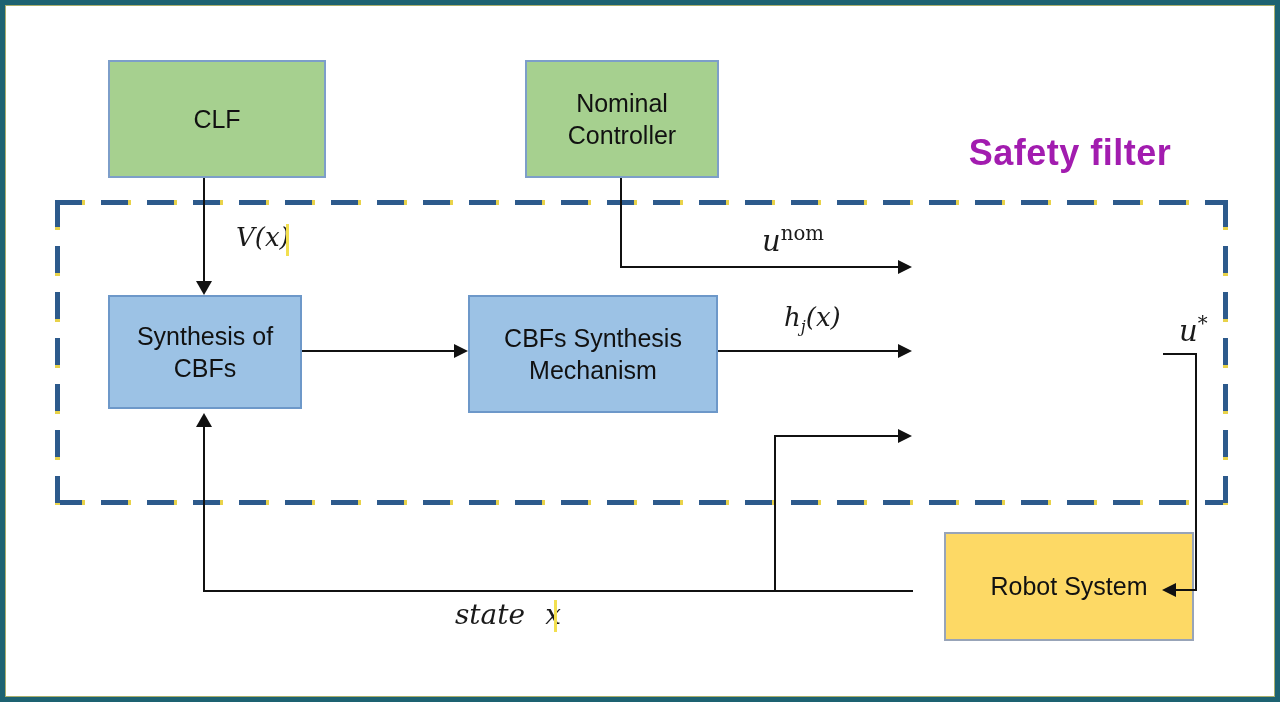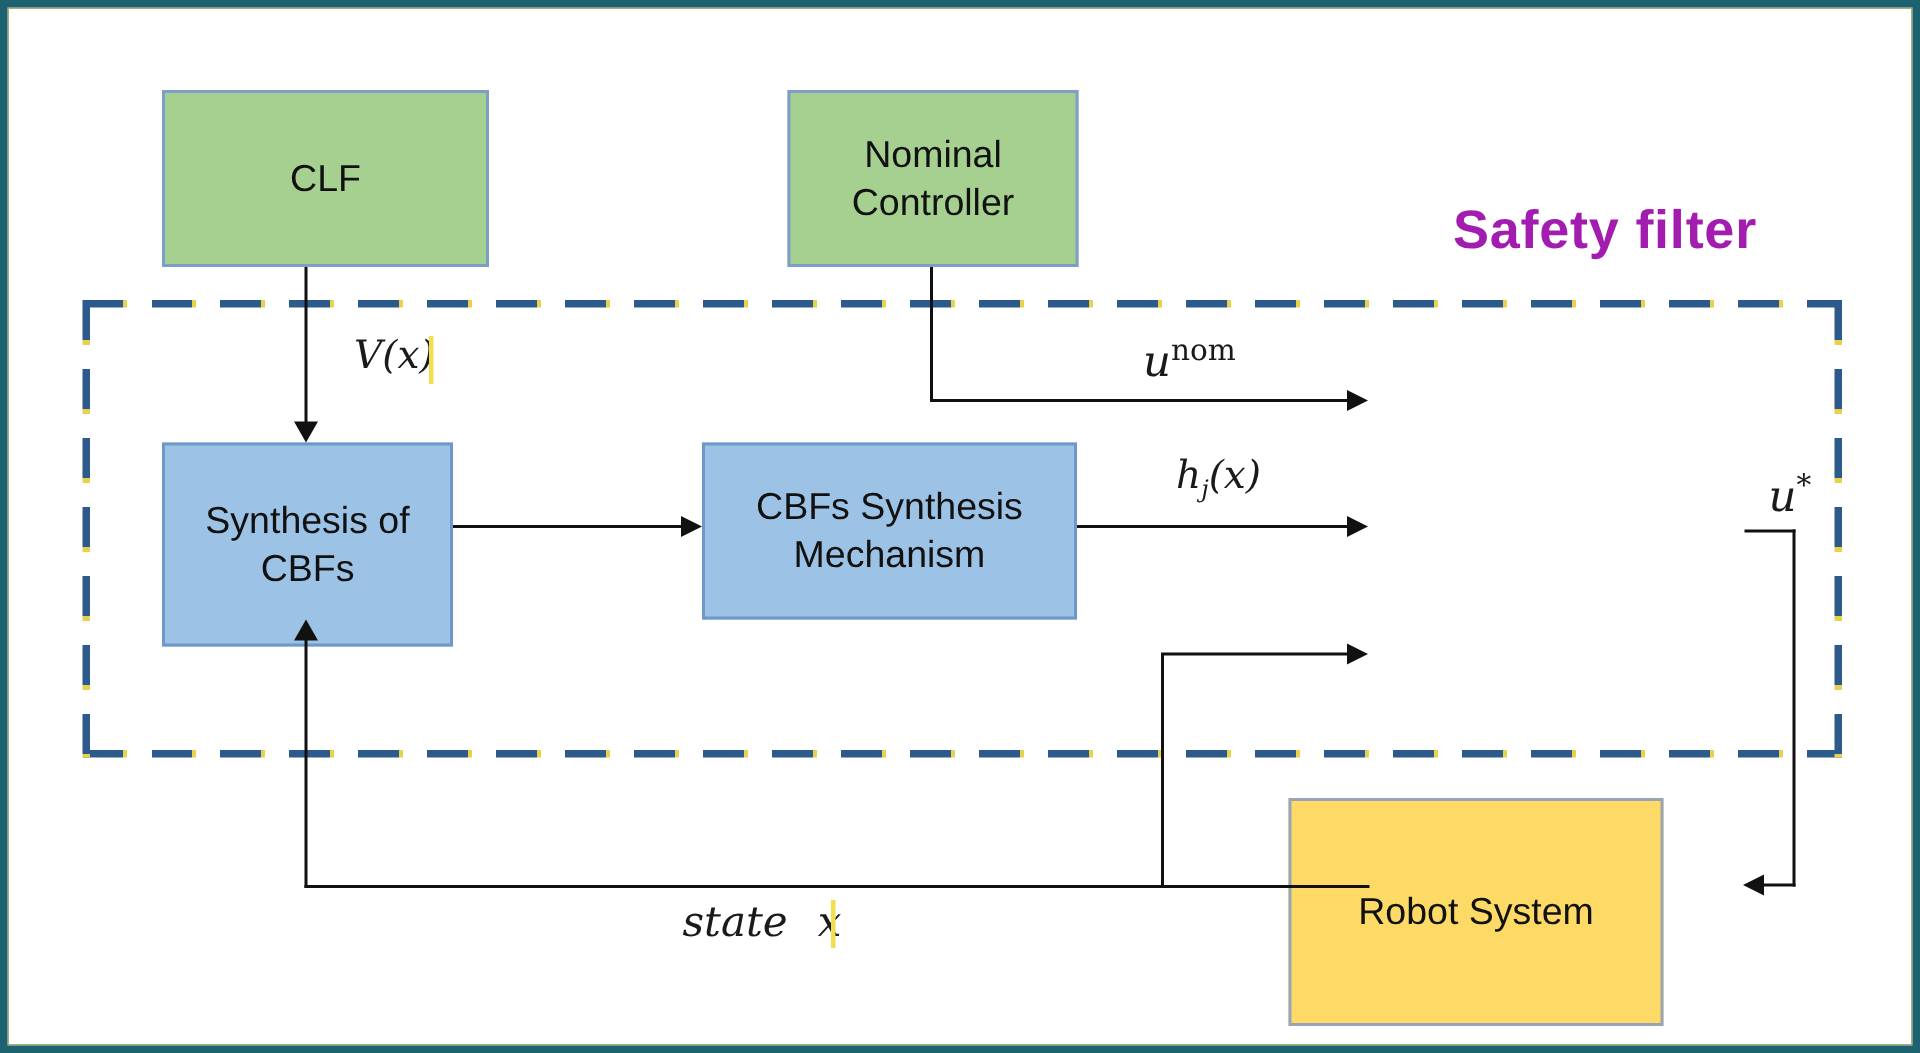--- a/index.html
+++ b/index.html
@@ -15,24 +15,24 @@
     position:absolute;display:flex;align-items:center;justify-content:center;
     text-align:center;font-size:25px;line-height:1.3;color:#111;
     box-sizing:border-box;padding:4px 10px;
   }
   .green{background:#a6d08f;border:2px solid #7d9ec9;}
   .blue{background:#9cc2e5;border:2px solid #6d98c9;}
   .gold{background:#fdd965;border:2px solid #98a4b8;}
 
   #clf{left:108px;top:60px;width:218px;height:118px;}
   #nominal{left:525px;top:60px;width:194px;height:118px;}
-  #synthesis{left:108px;top:295px;width:194px;height:136px;}
+  #synthesis{left:108px;top:295px;width:194px;height:114px;}
   #switching{left:468px;top:295px;width:250px;height:118px;}
   #cbfqp{left:912px;top:228px;width:251px;height:250px;}
-  #robot{left:859px;top:532px;width:250px;height:152px;}
+  #robot{left:944px;top:532px;width:250px;height:109px;}
 
   
   .dash-h{position:absolute;height:5px;
     background:repeating-linear-gradient(to right,
       #2d5a8c 0px,#2d5a8c 27px,#e8d24a 27px,#e8d24a 30px,
       rgba(0,0,0,0) 30px,rgba(0,0,0,0) 46px);}
   .dash-v{position:absolute;width:5px;
     background:repeating-linear-gradient(to bottom,
       #2d5a8c 0px,#2d5a8c 27px,#e8d24a 27px,#e8d24a 30px,
       rgba(0,0,0,0) 30px,rgba(0,0,0,0) 46px);}

